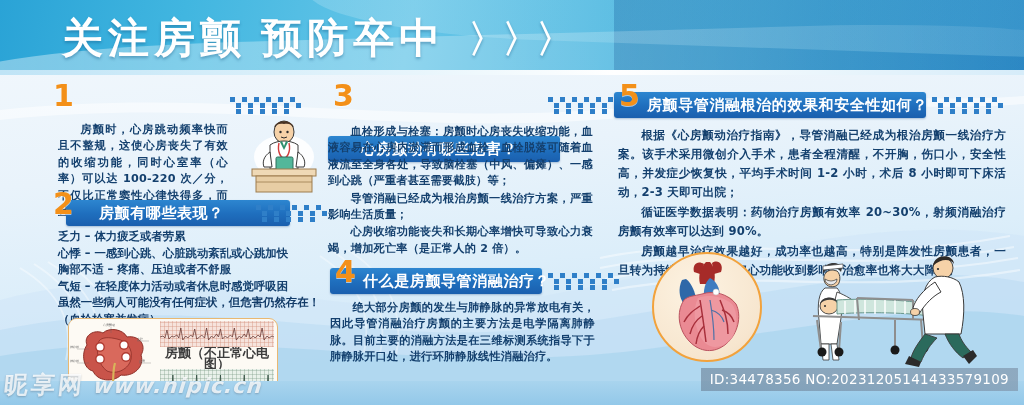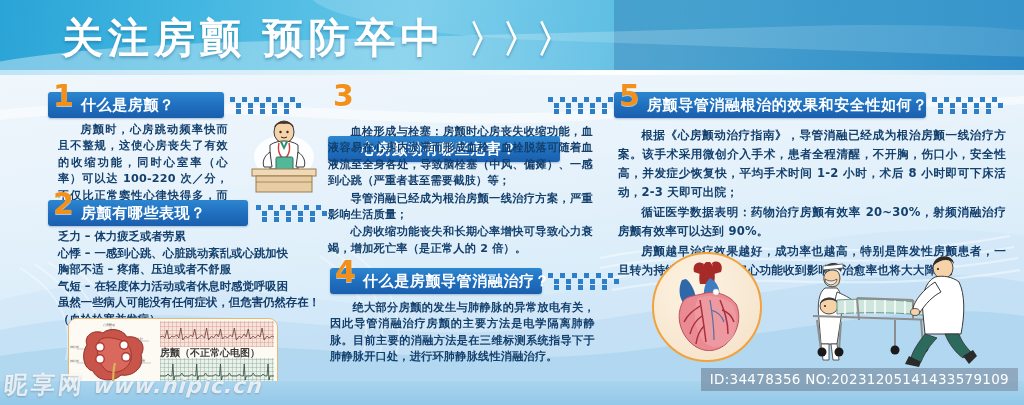--- a/index.html
+++ b/index.html
@@ -34,21 +34,21 @@
   }
   #banner .gloss3 {
     position: absolute; right: -6%; top: 0px; width: 46%; height: 74px;
     background: linear-gradient(105deg, rgba(14,108,171,.55), rgba(30,140,200,0));
   }
   #banner-title {
     position: absolute; left: 62px; top: 8px;
     font-size: 41px; line-height: 60px; font-weight: bold; color: #ffffff;
     letter-spacing: 5px; white-space: nowrap;
     text-shadow: 0 2px 3px rgba(9,70,115,.35);
-    font-family: Liberation Sans, sans-serif;
+    font-family: Liberation Serif, serif;
   }
   #banner-arrows {
     position: absolute; left: 468px; top: 10px;
     font-size: 38px; line-height: 58px; color: #ffffff; font-weight: bold;
     letter-spacing: -4px;
     text-shadow: 0 2px 3px rgba(9,70,115,.35);
   }
   #banner-underline {
     position: absolute; left: 0; top: 70px; width: 1024px; height: 5px;
     background: linear-gradient(90deg, #bfe4f6, #e7f5fc 40%, #ffffff 60%, #d6ecf9);
@@ -106,21 +106,21 @@
   .ecg-right { flex: 1; position: relative; padding: 2px 3px; }
   .ecg-strip { position: relative; width: 100%; height: 26px; overflow: hidden; }
   .ecg-strip.abn { background:
       repeating-linear-gradient(0deg, rgba(214,150,130,.42) 0 1px, transparent 1px 4px),
       repeating-linear-gradient(90deg, rgba(214,150,130,.42) 0 1px, transparent 1px 4px),
       #f6e3dc; }
   .ecg-strip.nor { background:
       repeating-linear-gradient(0deg, rgba(130,160,140,.38) 0 1px, transparent 1px 4px),
       repeating-linear-gradient(90deg, rgba(130,160,140,.38) 0 1px, transparent 1px 4px),
       #e9f1ea; }
-  .ecg-cap { font-size: 10px; color: #3c3c3c; line-height: 11px; font-weight: bold; }
+  .ecg-cap { text-align: center; font-size: 13px; color: #3c3c3c; line-height: 11px; font-weight: bold; }
 
   
   #heart-circle {
     position: absolute; left: 652px; top: 252px; width: 110px; height: 110px;
     border-radius: 50%; border: 2px solid #f2a23c;
     background: radial-gradient(circle at 40% 34%, #fdf3e2 0%, #f7e6cf 70%, #f2dcc0 100%);
     overflow: hidden;
   }
 
   
@@ -181,23 +181,20 @@
     <div class="gloss3"></div>
     <div class="gloss2"></div>
     <div class="gloss1"></div>
     <div id="banner-title">关注房颤  预防卒中</div>
     <div id="banner-arrows">〉〉〉</div>
   </div>
   <div id="banner-underline"></div>
 
   <div class="sec" style="left:48px; top:92px; width:260px;">
     <div class="sec-head">
-      <div class="sec-bar" style="width:176px;">
-        <span class="sec-bar-text">什么是房颤？</span>
-      </div>
       <div class="sec-num">1</div>
       <div class="checkers" style="left:182px;">
         <i style="left:0px;  top:2px;"></i>
           <i style="left:6px; top:8px;"></i>
           <i style="left:12px; top:2px;"></i>
         <i style="left:18px; top:8px;"></i>
           <i style="left:24px; top:2px;"></i>
           <i style="left:30px; top:8px;"></i>
         <i style="left:36px; top:2px;"></i>
           <i style="left:42px; top:8px;"></i>
@@ -237,21 +234,21 @@
 
     <rect x="40" y="45" width="17" height="14" rx="1.5" fill="#53b79a" stroke="#2e6e5c" stroke-width="1"></rect>
 
     <rect x="16" y="57" width="64" height="7" fill="#efd9b6" stroke="#9d7c4e" stroke-width="1"></rect>
     <rect x="20" y="64" width="56" height="16" fill="#e7cda4" stroke="#9d7c4e" stroke-width="1"></rect>
     <line x1="20" y1="70" x2="76" y2="70" stroke="#9d7c4e" stroke-width="0.8"></line>
   </svg>
 
   <div class="sec" style="left:48px; top:200px; width:260px;">
     <div class="sec-head">
-      <div class="sec-bar" style="width:200px;">
+      <div class="sec-bar" style="width:224px;margin-left:18px;">
         <span class="sec-bar-text">房颤有哪些表现？</span>
       </div>
       <div class="sec-num">2</div>
       <div class="checkers" style="left:208px;">
         <i style="left:0px;  top:2px;"></i>
           <i style="left:6px; top:8px;"></i>
           <i style="left:12px; top:2px;"></i>
         <i style="left:18px; top:8px;"></i>
           <i style="left:24px; top:2px;"></i>
           <i style="left:30px; top:8px;"></i>

